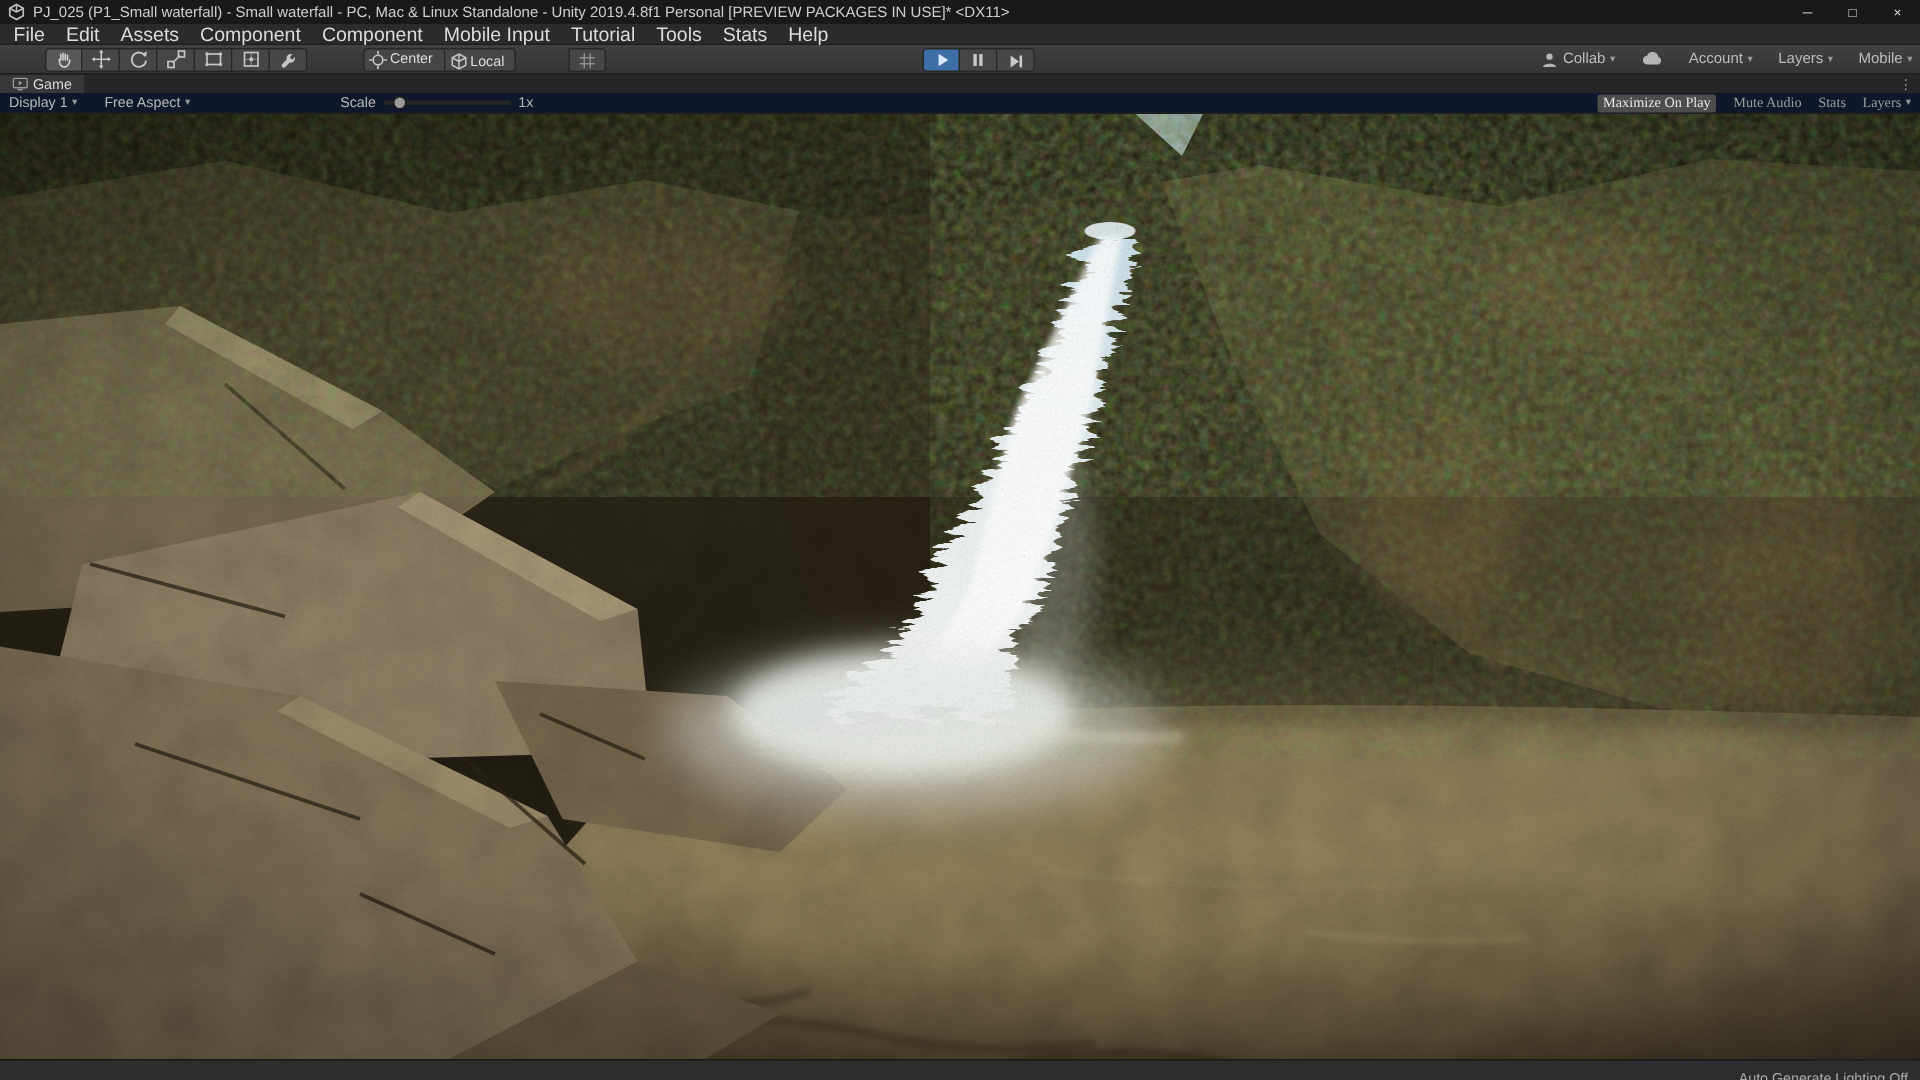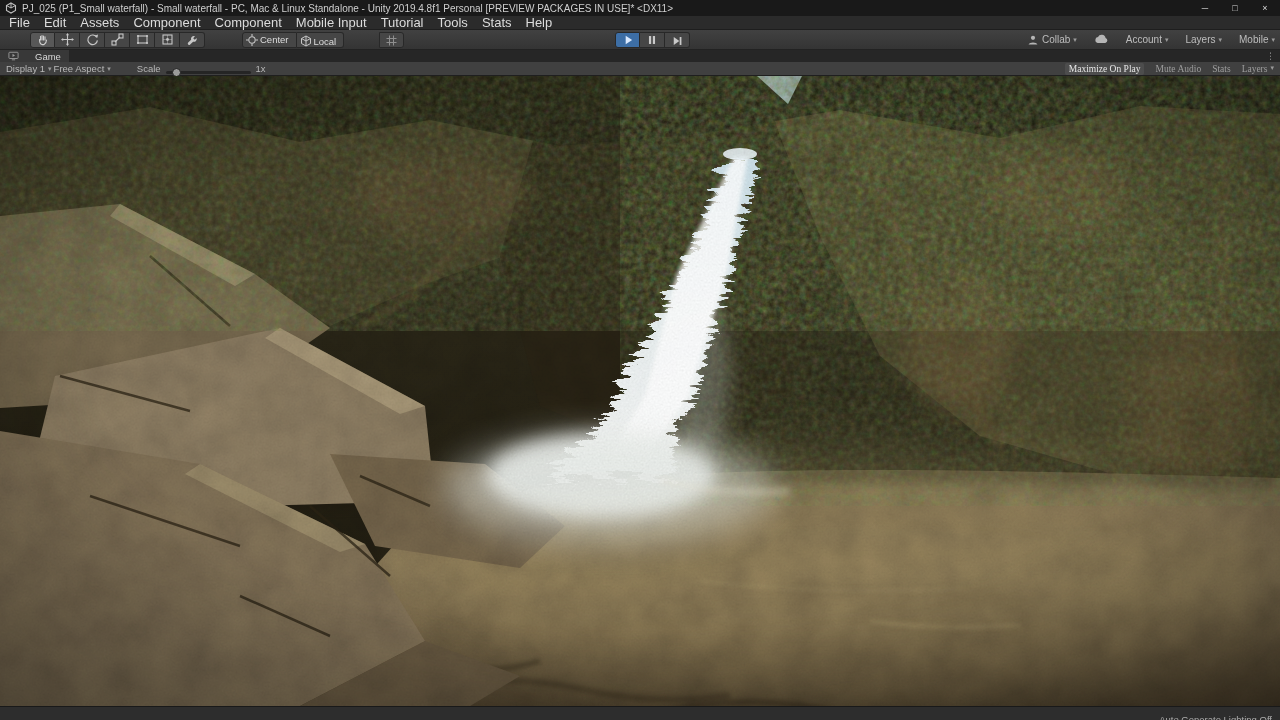--- a/index.html
+++ b/index.html
@@ -24,25 +24,25 @@
   .tbtn.active-tool{background:#585858;}
   .tbtn.play-active{background:#3d6ea5;}
   .pivot-label{font-size:9.5px;color:#ddd;padding:0 4px 0 2px;}
   .tbtn.wide{padding:0 3px;}
   .playback{position:absolute;left:50%;top:2px;transform:translateX(-50%);}
   .tb-right{margin-left:auto;display:flex;align-items:center;gap:17px;font-size:10px;color:#bdbdbd;}
   .dd{display:flex;align-items:center;gap:3px;}
   .caret{font-size:7px;color:#9a9a9a;line-height:1;}
   
   .tabrow{height:12px;background:#262626;display:flex;align-items:stretch;}
-  .tab{display:flex;align-items:center;gap:16px;background:#383838;padding:0 8px;font-size:9.5px;color:#d8d8d8;}
+  .tab{display:flex;align-items:center;gap:3px;background:#383838;padding:0 8px;font-size:9.5px;color:#d8d8d8;}
   .tab-dots{margin-left:auto;display:flex;align-items:center;color:#9f9f9f;font-size:9px;padding:0 5px;}
   
-  .ctrlrow{height:14px;background:#404040;border-bottom:1px solid #1f1f1f;box-sizing:border-box;
-    display:flex;align-items:center;font-size:9.5px;color:#b8b8b8;padding:0 6px;gap:2px;}
+  .ctrlrow{height:14px;background:#0f172a;border-bottom:1px solid #1f1f1f;box-sizing:border-box;
+    display:flex;align-items:center;font-size:9.5px;color:#b8b8b8;padding:0 6px;gap:18px;}
   .slider{display:flex;align-items:center;gap:5px;}
   .slider-track{width:85px;height:3px;background:#252525;border-radius:2px;position:relative;}
   .slider-thumb{position:absolute;left:6px;top:-3px;width:9px;height:9px;border-radius:50%;
     background:#9b9b9b;border:1px solid #1f1f1f;box-sizing:border-box;}
   .ctrl-right{margin-left:auto;display:flex;align-items:center;gap:11px;font-family:Liberation Serif, serif;}
   .ctrl-btn{color:#9d9d9d;}
   .ctrl-btn.active{background:#4d4d4d;color:#e6e6e6;padding:1px 4px;border-radius:2px;}
   
   .viewport{height:630px;position:relative;background:#201c12;overflow:hidden;}
   svg.scene{display:block;width:1280px;height:630px;}
@@ -216,21 +216,21 @@
 
 <div class="ctrlrow">
   <div class="dd">
     <span>Display 1</span>
     <span class="caret">▾</span>
   </div>
   <div class="dd">
     <span>Free Aspect</span>
     <span class="caret">▾</span>
   </div>
-  <div class="slider" style="margin-left:24px;align-items:flex-end;">
+  <div class="slider" style="margin-left:82px;">
     <span>Scale</span>
     <div class="slider-track">
       <div class="slider-thumb"></div>
     </div>
     <span>1x</span>
   </div>
   <div class="ctrl-right">
     <span class="ctrl-btn active">Maximize On Play</span>
     <span class="ctrl-btn">Mute Audio</span>
     <span class="ctrl-btn">Stats</span>

